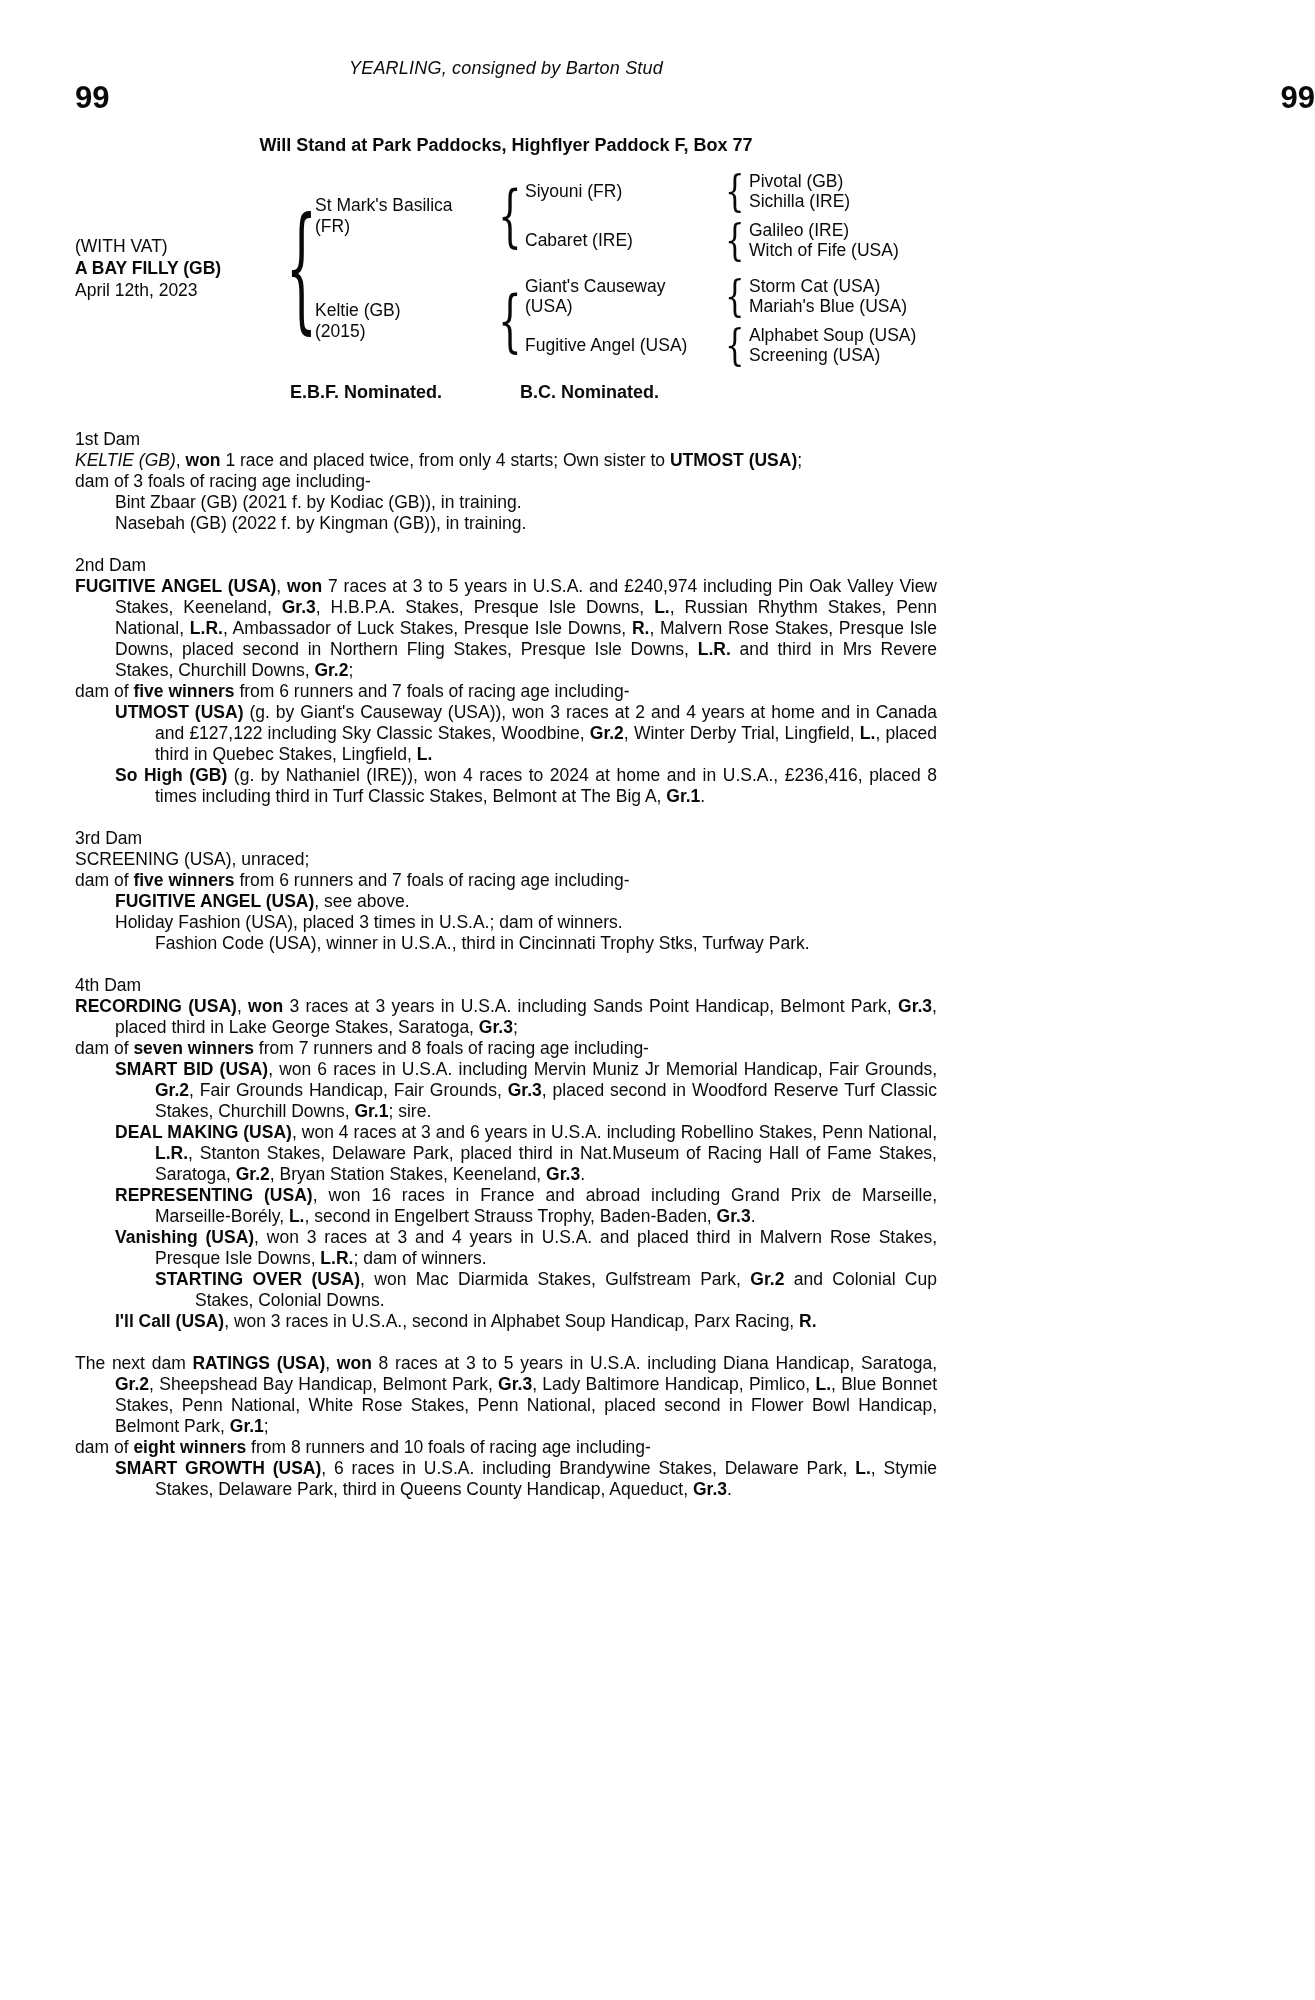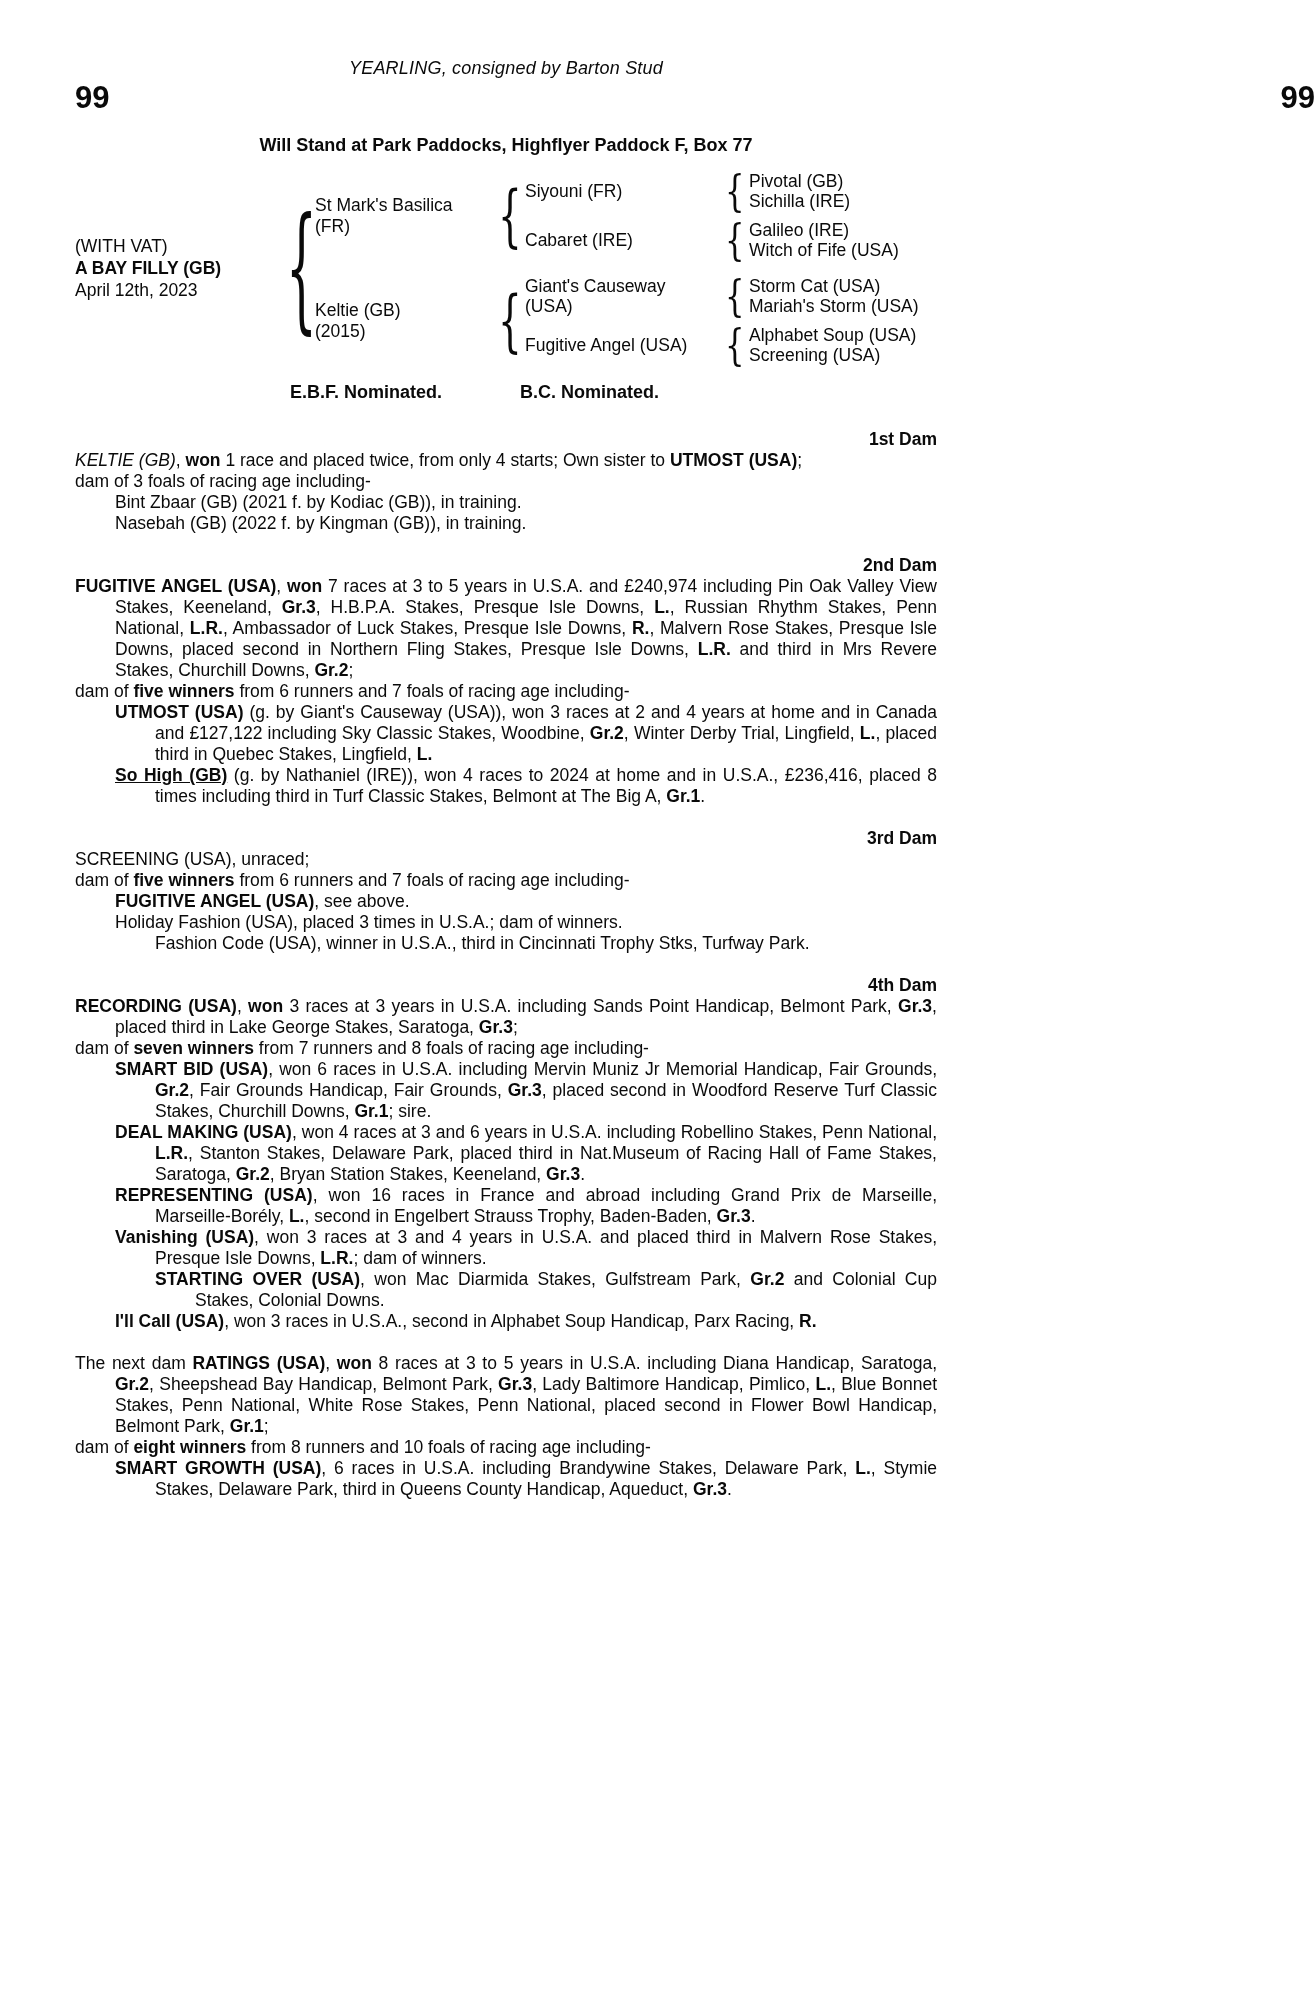--- a/index.html
+++ b/index.html
@@ -51,21 +51,21 @@
   .brace-sm { width: 28px; }
   .brace-sm > span { font-size: 34px; transform: scaleY(1.25) scaleX(0.9); }
 
   .nominations { display: flex; margin-top: 16px; padding-left: 215px; gap: 20px; }
   .nominations .nom { font-weight: bold; font-size: 18px; }
   .nominations .nom + .nom { margin-left: 58px; }
 
   
   #sections { margin-top: 26px; }
   .cat-section + .cat-section { margin-top: 21px; }
-  .sec-heading { font-weight: bold; font-size: 17.5px; line-height: 21px; text-align: right; }
+  .sec-heading { font-weight: normal; font-size: 17.5px; line-height: 21px; }
   .cat-para {
     text-align: justify; line-height: 21px;
   }
   .indent-0 { padding-left: 40px; text-indent: -40px; }
   .indent-1 { padding-left: 80px; text-indent: -40px; }
   .indent-2 { padding-left: 120px; text-indent: -40px; }
 </style>
 </head>
 <body>
 
@@ -132,21 +132,21 @@
             </div>
           <div class="ped-quarters">
             <div class="ped-quarter">
               <div class="ped-gp-name">Giant's Causeway
 (USA)</div>
               <div class="brace brace-sm">
                   <span>{</span>
                 </div>
               <div class="ped-ggps">
                 <div class="ped-ggp">Storm Cat (USA)</div>
-                <div class="ped-ggp">Mariah's Storm (USA)</div>
+                <div class="ped-ggp">Mariah's Blue (USA)</div>
               </div>
             </div>
             <div class="ped-quarter">
               <div class="ped-gp-name">Fugitive Angel (USA)</div>
               <div class="brace brace-sm">
                   <span>{</span>
                 </div>
               <div class="ped-ggps">
                 <div class="ped-ggp">Alphabet Soup (USA)</div>
                 <div class="ped-ggp">Screening (USA)</div>
@@ -169,21 +169,21 @@
           <p class="cat-para indent-0"><span style="font-style: italic;">KELTIE (GB)</span><span>, </span><span style="font-weight: bold;">won</span><span> 1 race and placed twice, from only 4 starts; Own sister to </span><span style="font-weight: bold;">UTMOST (USA)</span><span>;</span></p>
           <p class="cat-para indent-0"><span>dam of 3 foals of racing age including-</span></p>
           <p class="cat-para indent-1"><span>Bint Zbaar (GB) (2021 f. by Kodiac (GB)), in training.</span></p>
           <p class="cat-para indent-1"><span>Nasebah (GB) (2022 f. by Kingman (GB)), in training.</span></p>
         </section>
         <section class="cat-section">
           <h3 class="sec-heading">2nd Dam</h3>
           <p class="cat-para indent-0"><span style="font-weight: bold;">FUGITIVE ANGEL (USA)</span><span>, </span><span style="font-weight: bold;">won</span><span> 7 races at 3 to 5 years in U.S.A. and £240,974 including Pin Oak Valley View Stakes, Keeneland, </span><span style="font-weight: bold;">Gr.3</span><span>, H.B.P.A. Stakes, Presque Isle Downs, </span><span style="font-weight: bold;">L.</span><span>, Russian Rhythm Stakes, Penn National, </span><span style="font-weight: bold;">L.R.</span><span>, Ambassador of Luck Stakes, Presque Isle Downs, </span><span style="font-weight: bold;">R.</span><span>, Malvern Rose Stakes, Presque Isle Downs, placed second in Northern Fling Stakes, Presque Isle Downs, </span><span style="font-weight: bold;">L.R.</span><span> and third in Mrs Revere Stakes, Churchill Downs, </span><span style="font-weight: bold;">Gr.2</span><span>;</span></p>
           <p class="cat-para indent-0"><span>dam of </span><span style="font-weight: bold;">five winners</span><span> from 6 runners and 7 foals of racing age including-</span></p>
           <p class="cat-para indent-1"><span style="font-weight: bold;">UTMOST (USA)</span><span> (g. by Giant's Causeway (USA)), won 3 races at 2 and 4 years at home and in Canada and £127,122 including Sky Classic Stakes, Woodbine, </span><span style="font-weight: bold;">Gr.2</span><span>, Winter Derby Trial, Lingfield, </span><span style="font-weight: bold;">L.</span><span>, placed third in Quebec Stakes, Lingfield, </span><span style="font-weight: bold;">L.</span></p>
-          <p class="cat-para indent-1"><span style="font-weight: bold; text-decoration: underline;">So High (GB)</span><span> (g. by Nathaniel (IRE)), won 4 races to 2024 at home and in U.S.A., £236,416, placed 8 times including third in Turf Classic Stakes, Belmont at The Big A, </span><span style="font-weight: bold;">Gr.1</span><span>.</span></p>
+          <p class="cat-para indent-1"><span style="font-weight: bold;">So High (GB)</span><span> (g. by Nathaniel (IRE)), won 4 races to 2024 at home and in U.S.A., £236,416, placed 8 times including third in Turf Classic Stakes, Belmont at The Big A, </span><span style="font-weight: bold;">Gr.1</span><span>.</span></p>
         </section>
         <section class="cat-section">
           <h3 class="sec-heading">3rd Dam</h3>
           <p class="cat-para indent-0"><span>SCREENING (USA), unraced;</span></p>
           <p class="cat-para indent-0"><span>dam of </span><span style="font-weight: bold;">five winners</span><span> from 6 runners and 7 foals of racing age including-</span></p>
           <p class="cat-para indent-1"><span style="font-weight: bold;">FUGITIVE ANGEL (USA)</span><span>, see above.</span></p>
           <p class="cat-para indent-1"><span>Holiday Fashion (USA), placed 3 times in U.S.A.; dam of winners.</span></p>
           <p class="cat-para indent-2"><span style="font-weight: normal;">Fashion Code (USA)</span><span>, winner in U.S.A., third in Cincinnati Trophy Stks, Turfway Park.</span></p>
         </section>
         <section class="cat-section">

